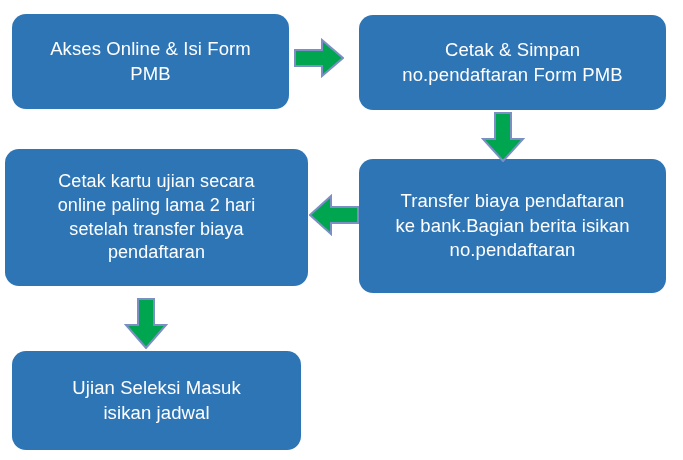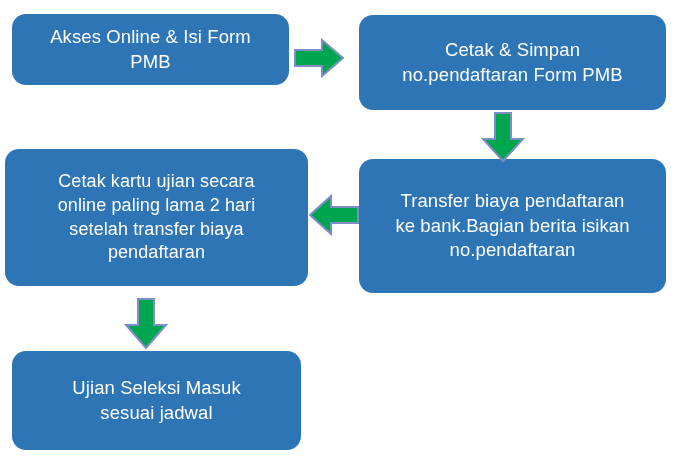--- a/index.html
+++ b/index.html
@@ -31,21 +31,21 @@
     justify-content: center;
     text-align: center;
     box-sizing: border-box;
     line-height: 1.32;
     letter-spacing: 0.1px;
     font-weight: 400;
     padding: 4px 10px;
     white-space: pre-line;
   }
   
-  #node-1 { left: 12px;  top: 14px;  width: 277px; height: 71px;  font-size: 18.5px; }
+  #node-1 { left: 12px;  top: 14px;  width: 277px; height: 95px;  font-size: 18.5px; }
   #node-2 { left: 359px; top: 15px;  width: 307px; height: 95px;  font-size: 18.5px; }
   #node-3 { left: 359px; top: 159px; width: 307px; height: 134px; font-size: 18.5px; }
   #node-4 { left: 5px;   top: 149px; width: 303px; height: 137px; font-size: 18px; }
   #node-5 { left: 12px;  top: 351px; width: 289px; height: 99px;  font-size: 18.5px; }
 
   .arrow {
     position: absolute;
   }
   .arrow svg { display: block; }
 
@@ -69,21 +69,21 @@
   <div class="node" id="node-3">Transfer biaya pendaftaran
 ke bank.Bagian berita isikan
 no.pendaftaran</div>
 
   <div class="node" id="node-4">Cetak kartu ujian secara
 online paling lama 2 hari
 setelah transfer biaya
 pendaftaran</div>
 
   <div class="node" id="node-5">Ujian Seleksi Masuk
-sesuai jadwal</div>
+isikan jadwal</div>
 
   <div class="arrow" id="arrow-1">
     <svg width="50" height="40" viewBox="0 0 50 40" xmlns="http://www.w3.org/2000/svg">
       <polygon points="1,12 28,12 28,2 49,20 28,38 28,28 1,28" fill="#00A550" stroke="#7B8FC4" stroke-width="2" stroke-linejoin="miter"></polygon>
     </svg>
   </div>
 
   <div class="arrow" id="arrow-2">
     <svg width="44" height="50" viewBox="0 0 44 50" xmlns="http://www.w3.org/2000/svg">
       <polygon points="14,1 30,1 30,27 42,27 22,49 2,27 14,27" fill="#00A550" stroke="#7B8FC4" stroke-width="2" stroke-linejoin="miter"></polygon>

